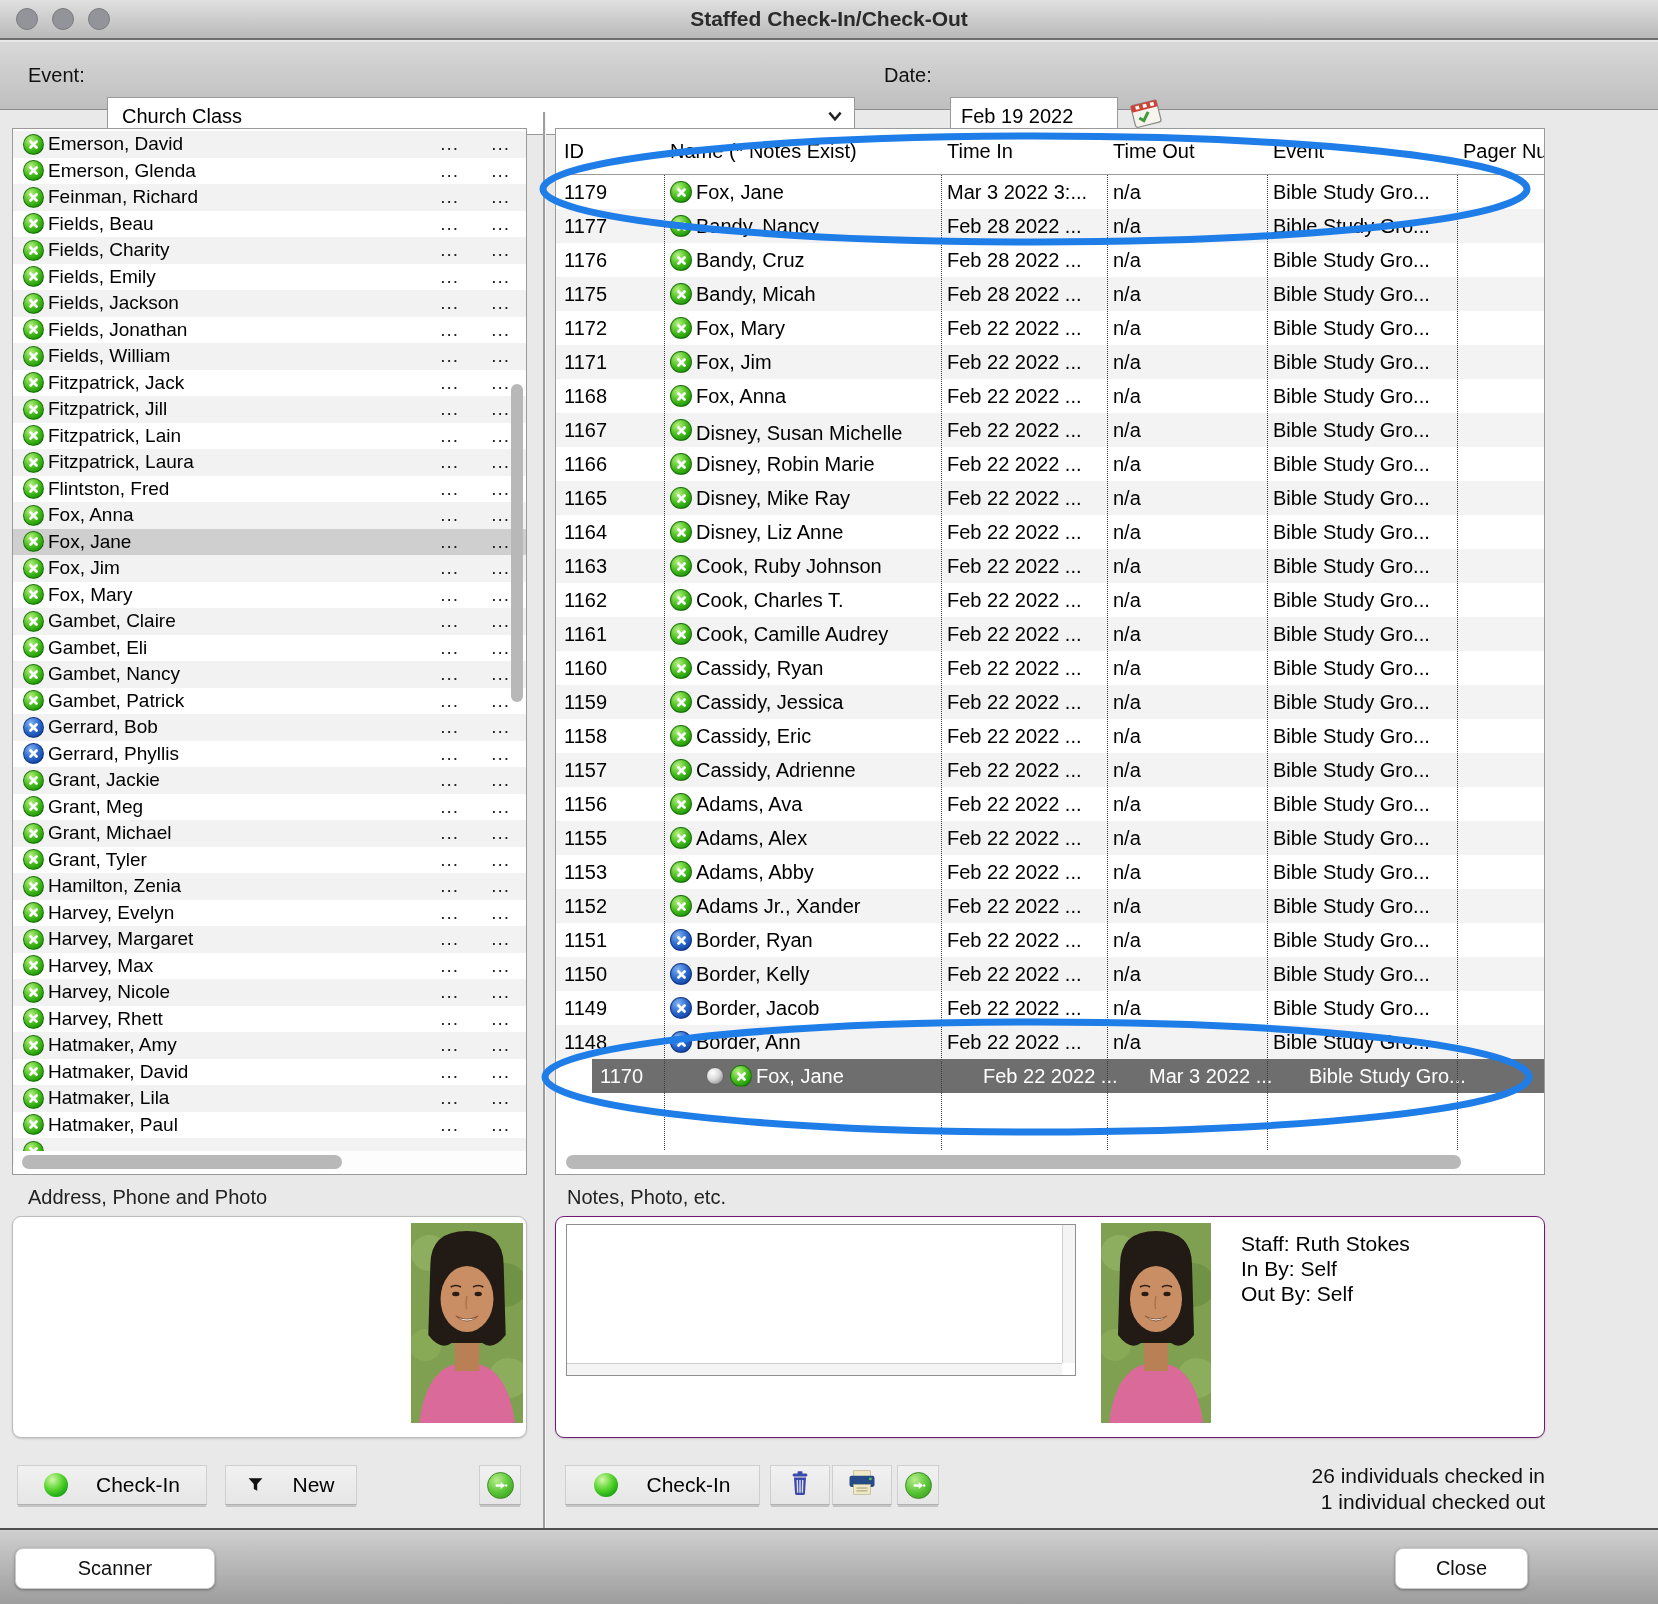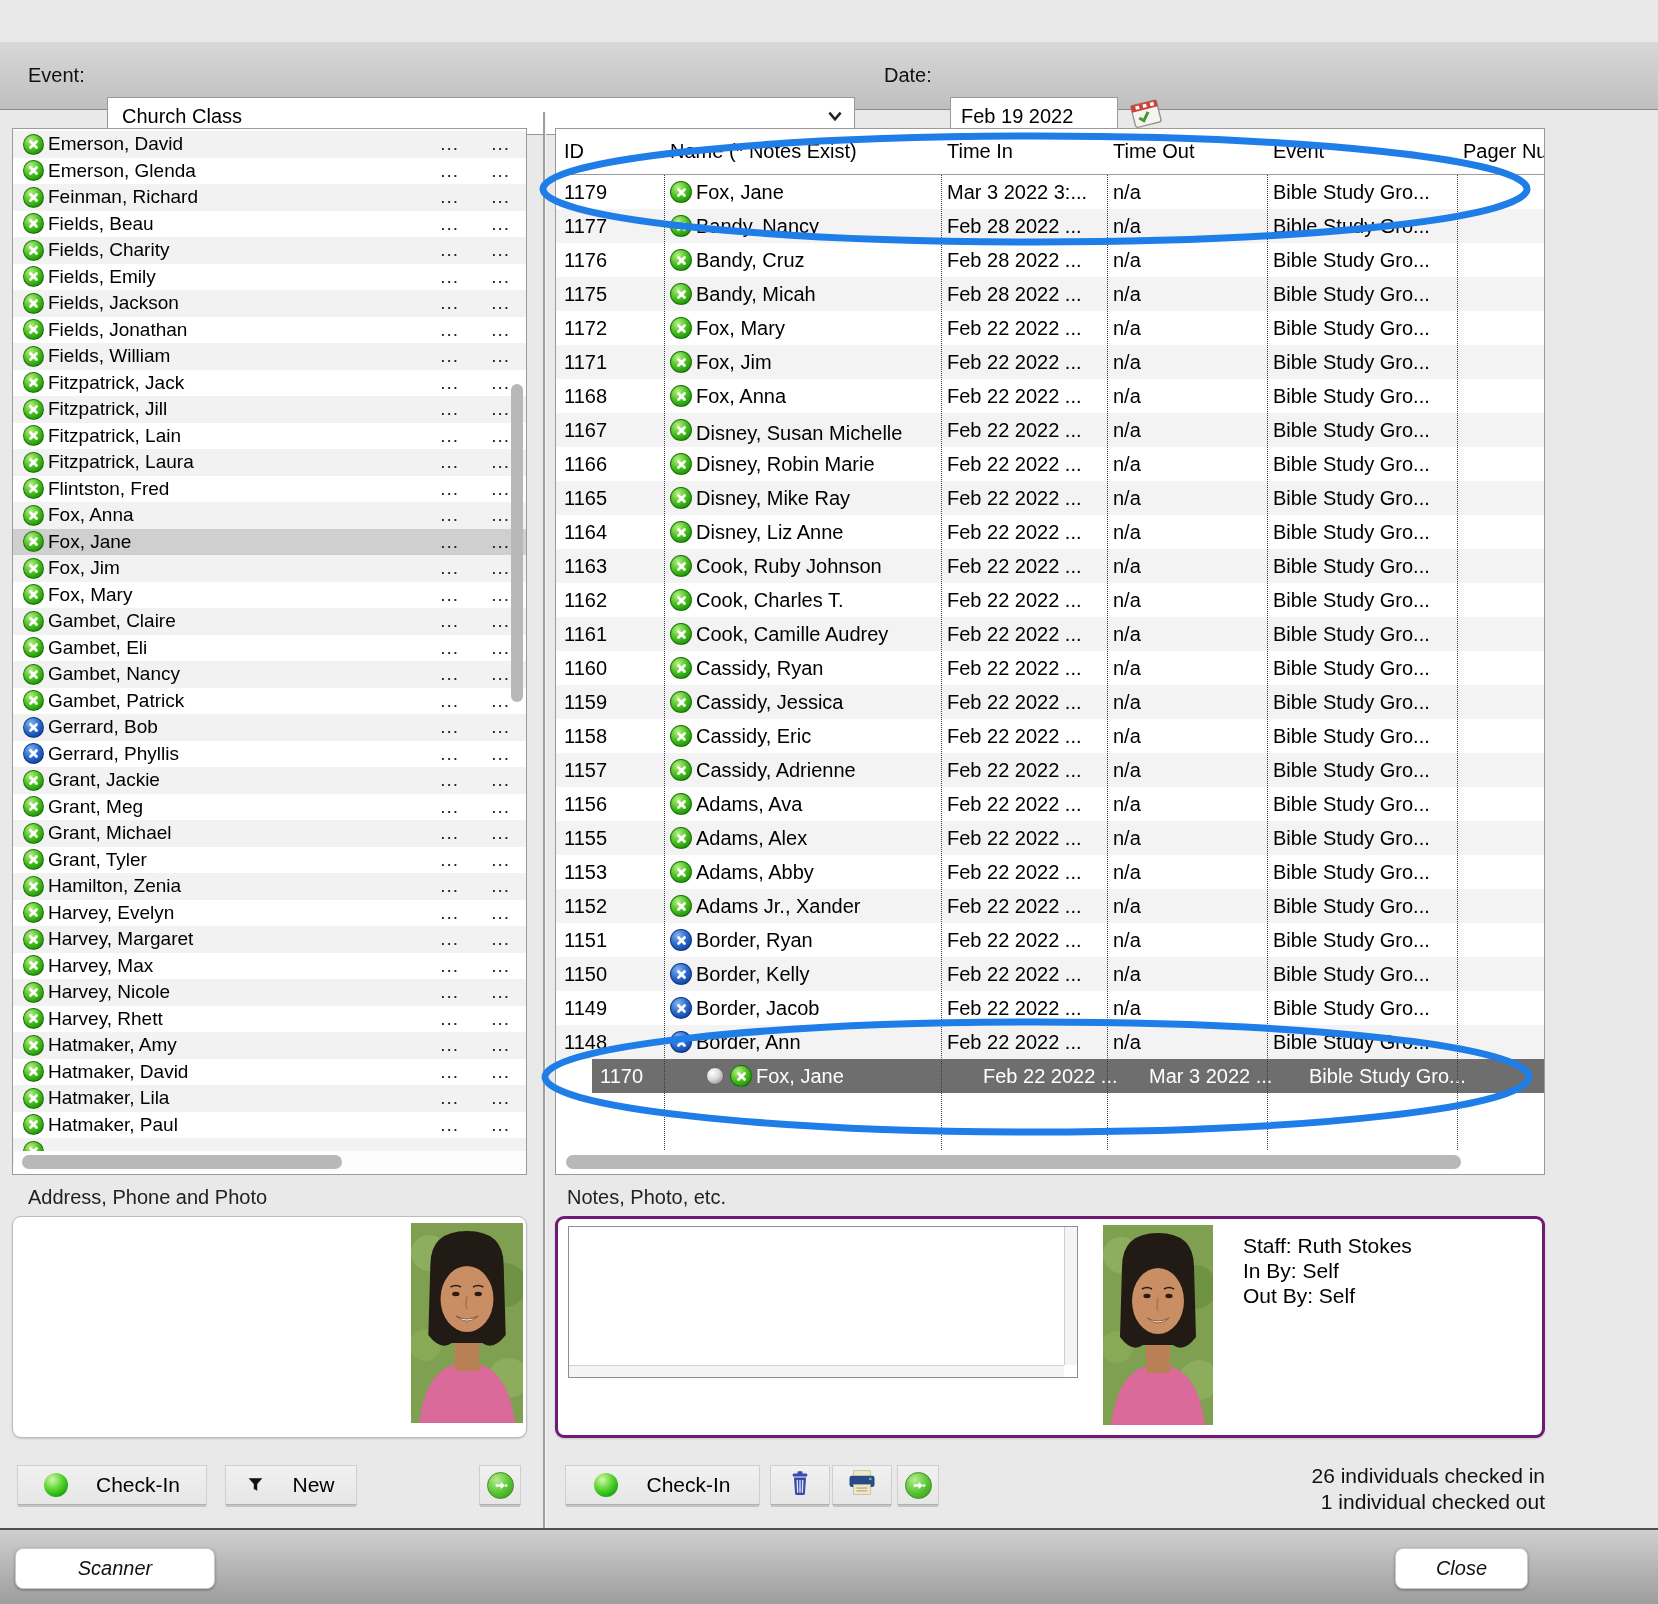--- a/index.html
+++ b/index.html
@@ -65,49 +65,55 @@
   .t-hthumb{position:absolute;left:10px;bottom:5px;width:895px;height:14px;border-radius:7px;background:#b8b8b8;}
 
   .seclabel{position:absolute;font-size:20px;color:#222;top:1186px;}
   .infobox{position:absolute;left:12px;top:1216px;width:515px;height:222px;background:#fff;
     border:1px solid #bcbcbc;border-radius:9px;box-shadow:0 1px 2px rgba(0,0,0,.15);}
   .addr{position:absolute;left:18px;top:10px;font-size:21px;color:#000;line-height:26px;}
   .photo{position:absolute;overflow:hidden;}
   .photo svg{display:block;width:100%;height:100%;}
 
   .notesbox{position:absolute;left:555px;top:1216px;width:990px;height:222px;background:#fff;
-    border:3px solid #701a75;border-radius:9px;box-shadow:0 1px 2px rgba(0,0,0,.15);}
+    border:1px solid #701a75;border-radius:9px;box-shadow:0 1px 2px rgba(0,0,0,.15);}
   .notesarea{position:absolute;left:10px;top:7px;width:510px;height:152px;background:#fff;border:1px solid #8f8f8f;}
   .notes-vtrack{position:absolute;right:0;top:0;bottom:12px;width:13px;background:#f4f4f4;border-left:1px solid #cfcfcf;}
   .notes-htrack{position:absolute;left:0;right:13px;bottom:0;height:12px;background:#f4f4f4;border-top:1px solid #cfcfcf;}
   .staffinfo{position:absolute;left:685px;top:14px;font-size:21px;color:#000;line-height:25px;}
 
   
   .gbtn{position:absolute;top:1465px;height:40px;background:linear-gradient(#f1f1f1,#e6e6e6);
     border:1px solid #cfcfcf;border-bottom:1px solid #b2b2b2;box-shadow:0 3px 0 -1px #c4c4c4;
     display:flex;align-items:center;justify-content:center;gap:28px;font-size:21px;color:#000;cursor:pointer;}
   .ball{width:24px;height:24px;border-radius:50%;
     background:radial-gradient(circle at 35% 28%,#d3f8a9,#54d32b 45%,#18a413 78%,#0e7d0c);}
   .greenarrow{width:27px;height:27px;border-radius:50%;display:flex;align-items:center;justify-content:center;
     background:radial-gradient(circle at 35% 28%,#b9ed8d,#5cc73a 50%,#3da31f 85%);border:1px solid #3c8c22;}
   .counts{position:absolute;left:1100px;top:1463px;width:445px;text-align:right;font-size:21px;color:#111;line-height:26px;}
 
   
   .footer{position:absolute;left:0;top:1528px;width:1658px;height:76px;
-    background:linear-gradient(#cfcfcf,#9d9d9d);border-top:2px solid #4f4f4f;font-style:italic;}
+    background:linear-gradient(#cfcfcf,#9d9d9d);border-top:2px solid #4f4f4f;}
   .fbtn{position:absolute;top:18px;height:41px;background:#fff;border:1px solid #c9c9c9;border-radius:8px;
     box-shadow:0 1px 3px rgba(0,0,0,.35);font-size:20px;color:#111;display:flex;align-items:center;justify-content:center;cursor:pointer;}
 
   .overlay{position:absolute;left:0;top:0;width:1658px;height:1604px;pointer-events:none;z-index:20;}
 </style>
 </head>
 <body>
 
 <div class="window">
 
+  <div class="titlebar">
+    <span class="tl"></span>
+    <span class="tl"></span>
+    <span class="tl"></span>
+    <div class="wtitle">Staffed Check-In/Check-Out</div>
+  </div>
 
   <div class="toolbar">
     <span class="tlabel" style="left:28px">Event:</span>
     <div class="selectbox">
       <span>Church Class</span>
       <span class="chev">
         <svg width="18" height="18" viewBox="0 0 16 16">
             <polyline points="3,5 8,11 13,5" fill="none" stroke="#222" stroke-width="2.2"></polyline>
           </svg>
       </span>

